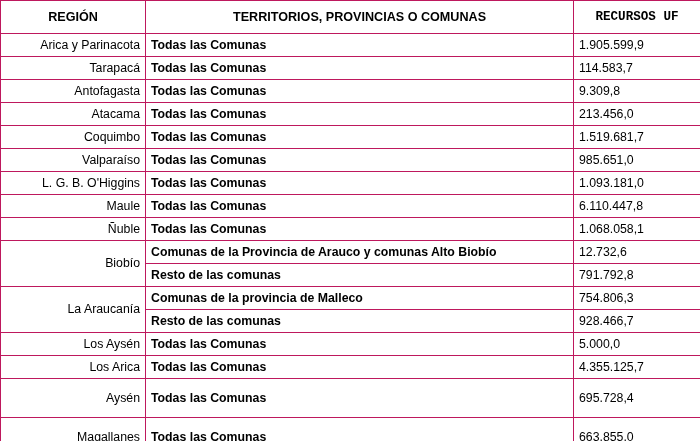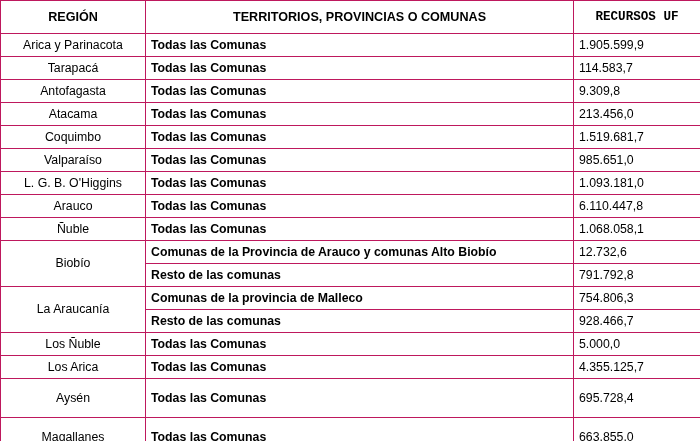--- a/index.html
+++ b/index.html
@@ -41,21 +41,21 @@
     text-align: center;
     font-size: 12.6px;
     height: 26px;
     padding: 3px 4px;
   }
   thead th.th-region { text-align: center; }
   thead th.th-territory { text-align: left; padding-left: 6px; }
   thead th.th-amount { text-align: center; font-family: Liberation Mono, monospace; }
 
   td.region-cell {
-    text-align: center;
+    text-align: right;
     white-space: nowrap;
   }
   td.territory-cell {
     text-align: left;
     font-weight: bold;
   }
   td.amount-cell {
     white-space: nowrap;
     padding-right: 6px;
   }
@@ -109,21 +109,21 @@
           <td class="region-cell">Valparaíso</td>
           <td class="territory-cell">Todas las Comunas</td>
           <td class="amount-cell">985.651,0</td>
         </tr>
         <tr class="std-row">
           <td class="region-cell">L. G. B. O'Higgins</td>
           <td class="territory-cell">Todas las Comunas</td>
           <td class="amount-cell">1.093.181,0</td>
         </tr>
         <tr class="std-row">
-          <td class="region-cell">Arauco</td>
+          <td class="region-cell">Maule</td>
           <td class="territory-cell">Todas las Comunas</td>
           <td class="amount-cell">6.110.447,8</td>
         </tr>
         <tr class="std-row">
           <td class="region-cell">Ñuble</td>
           <td class="territory-cell">Todas las Comunas</td>
           <td class="amount-cell">1.068.058,1</td>
         </tr>
         <tr class="std-row">
           <td class="region-cell" rowspan="2">Biobío</td>
@@ -137,21 +137,21 @@
         <tr class="std-row">
           <td class="region-cell" rowspan="2">La Araucanía</td>
           <td class="territory-cell">Comunas de la provincia de Malleco</td>
           <td class="amount-cell">754.806,3</td>
         </tr>
         <tr class="std-row">
           <td class="territory-cell">Resto de las comunas</td>
           <td class="amount-cell">928.466,7</td>
         </tr>
         <tr class="std-row">
-          <td class="region-cell">Los Ñuble</td>
+          <td class="region-cell">Los Aysén</td>
           <td class="territory-cell">Todas las Comunas</td>
           <td class="amount-cell">5.000,0</td>
         </tr>
         <tr class="std-row">
           <td class="region-cell">Los Arica</td>
           <td class="territory-cell">Todas las Comunas</td>
           <td class="amount-cell">4.355.125,7</td>
         </tr>
         <tr class="tall-row">
           <td class="region-cell">Aysén</td>

